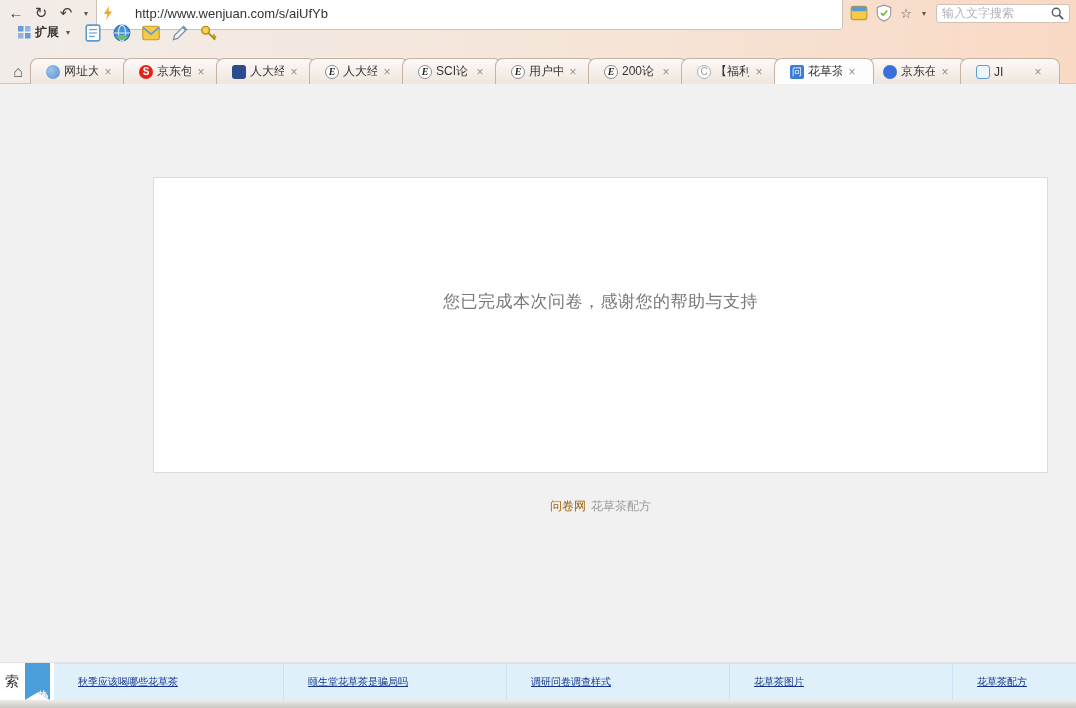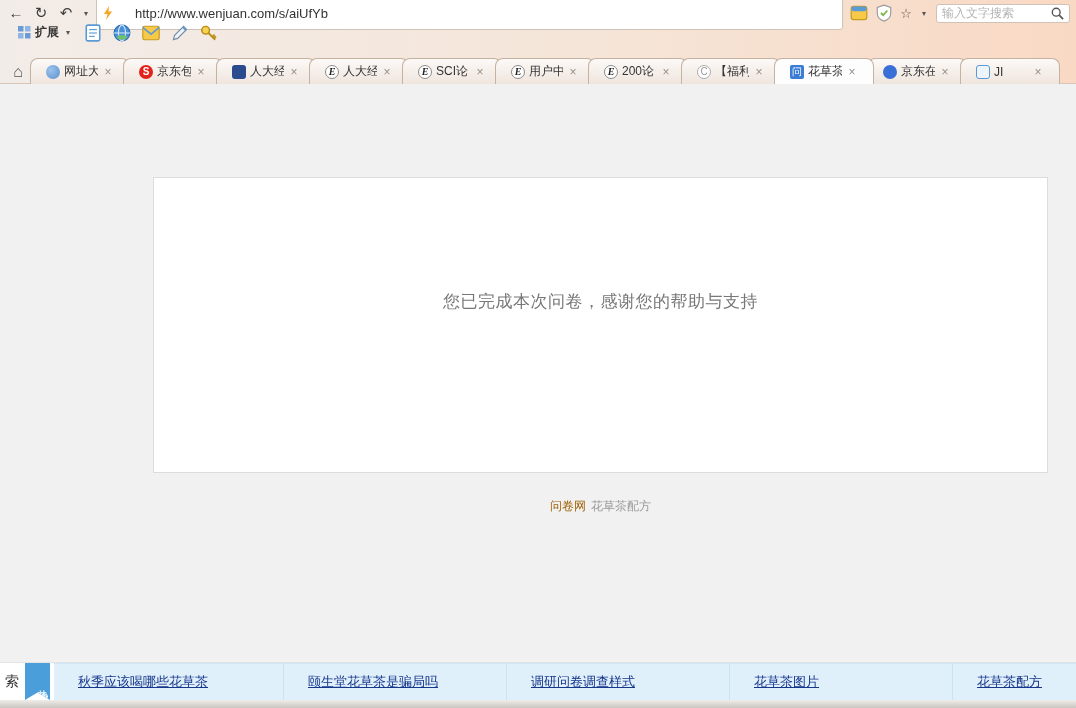--- a/index.html
+++ b/index.html
@@ -65,21 +65,21 @@
     border-top:1px solid #e3e3e3; }
   .side-label { width:24px; display:flex; align-items:center; justify-content:center; font-size:14px; color:#333; background:#fff; }
   .hot-badge { width:25px; margin:0 4px 0 1px; background:#4a9ed9; color:#fff; font-size:11px;
     writing-mode:vertical-rl; text-align:center; padding-top:2px; letter-spacing:2px;
     clip-path:polygon(0 0,100% 0,100% 100%,50% 80%,0 100%); }
   .hot-links { flex:1; display:flex; background:#e0f0fb; border-top:1px solid #cfe6f7; }
   .hot-cell { display:flex; align-items:center; padding-left:24px; border-left:1px solid #c9e2f5; }
   .hot-cell.c0 { flex:0 0 229px; border-left:none; }
   .hot-cell.c1, .hot-cell.c2, .hot-cell.c3 { flex:0 0 223px; }
   .hot-cell.c4 { flex:1; }
-  .hot-cell a { color:#16368c; font-size:13px; text-decoration:underline; cursor:pointer; white-space:nowrap;text-align:right; }
+  .hot-cell a { color:#16368c; font-size:10px; text-decoration:underline; cursor:pointer; white-space:nowrap;text-align:right; }
 
   .bottom-strip { position:absolute; left:0; top:700px; width:1076px; height:8px;
     background:linear-gradient(#efede9,#c9c5c0); }
 </style>
 </head>
 <body>
 
 <div id="app">
 
   <div class="chrome">

